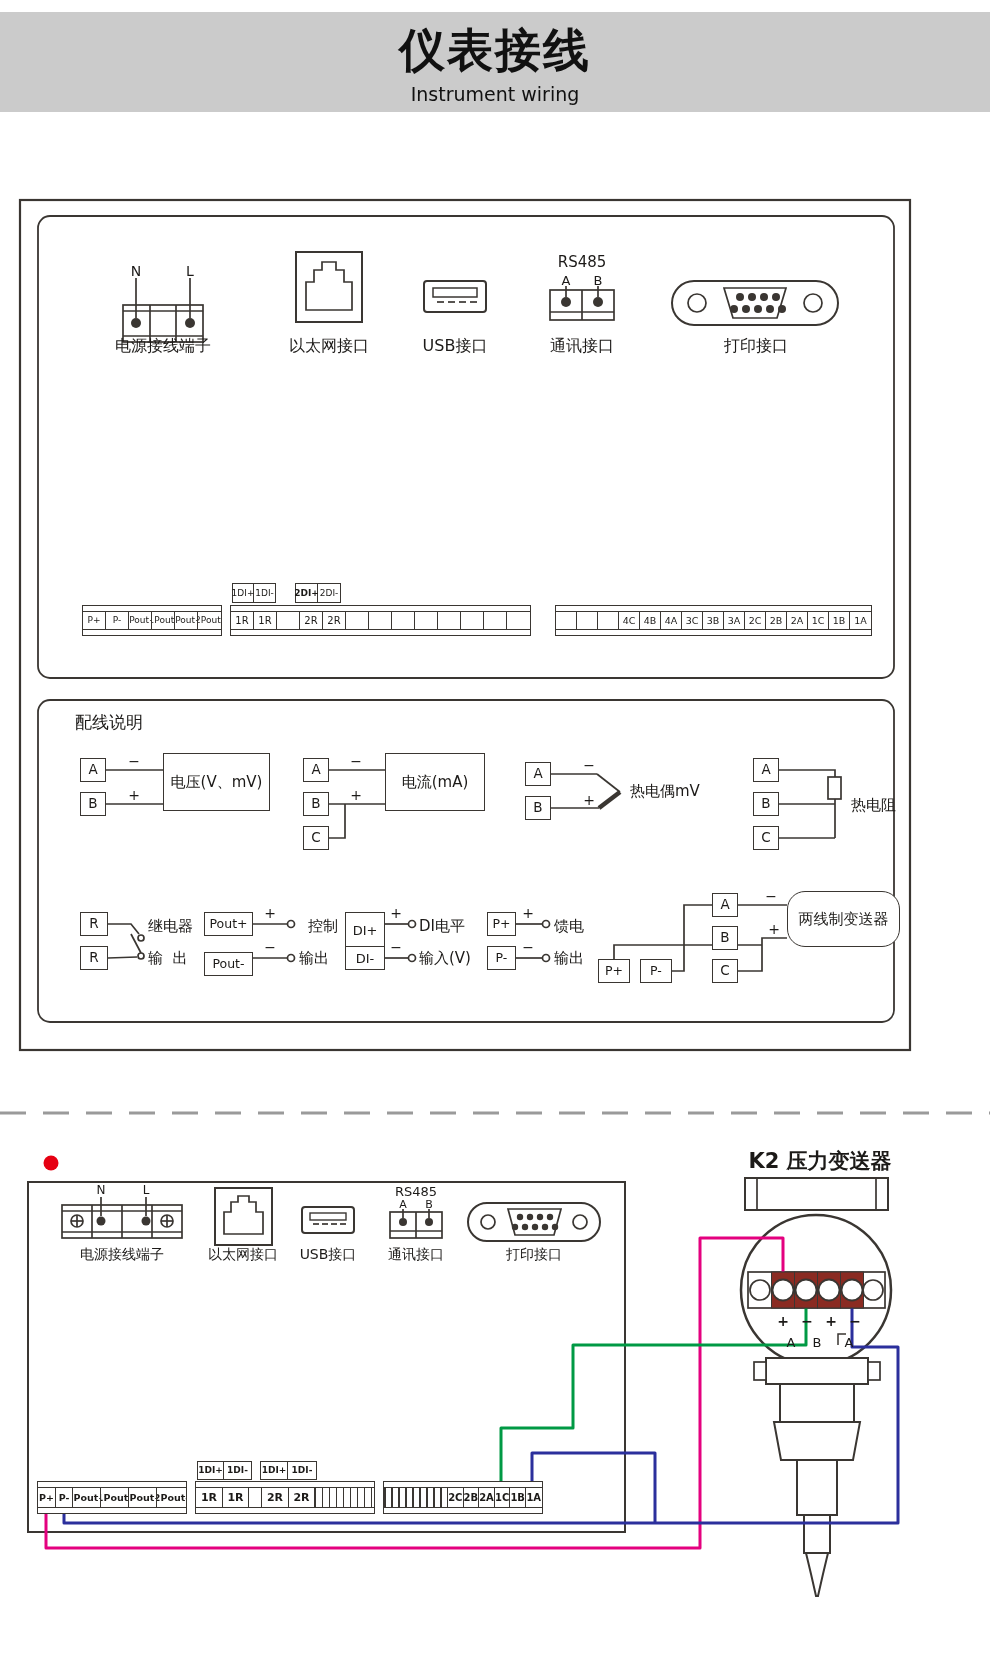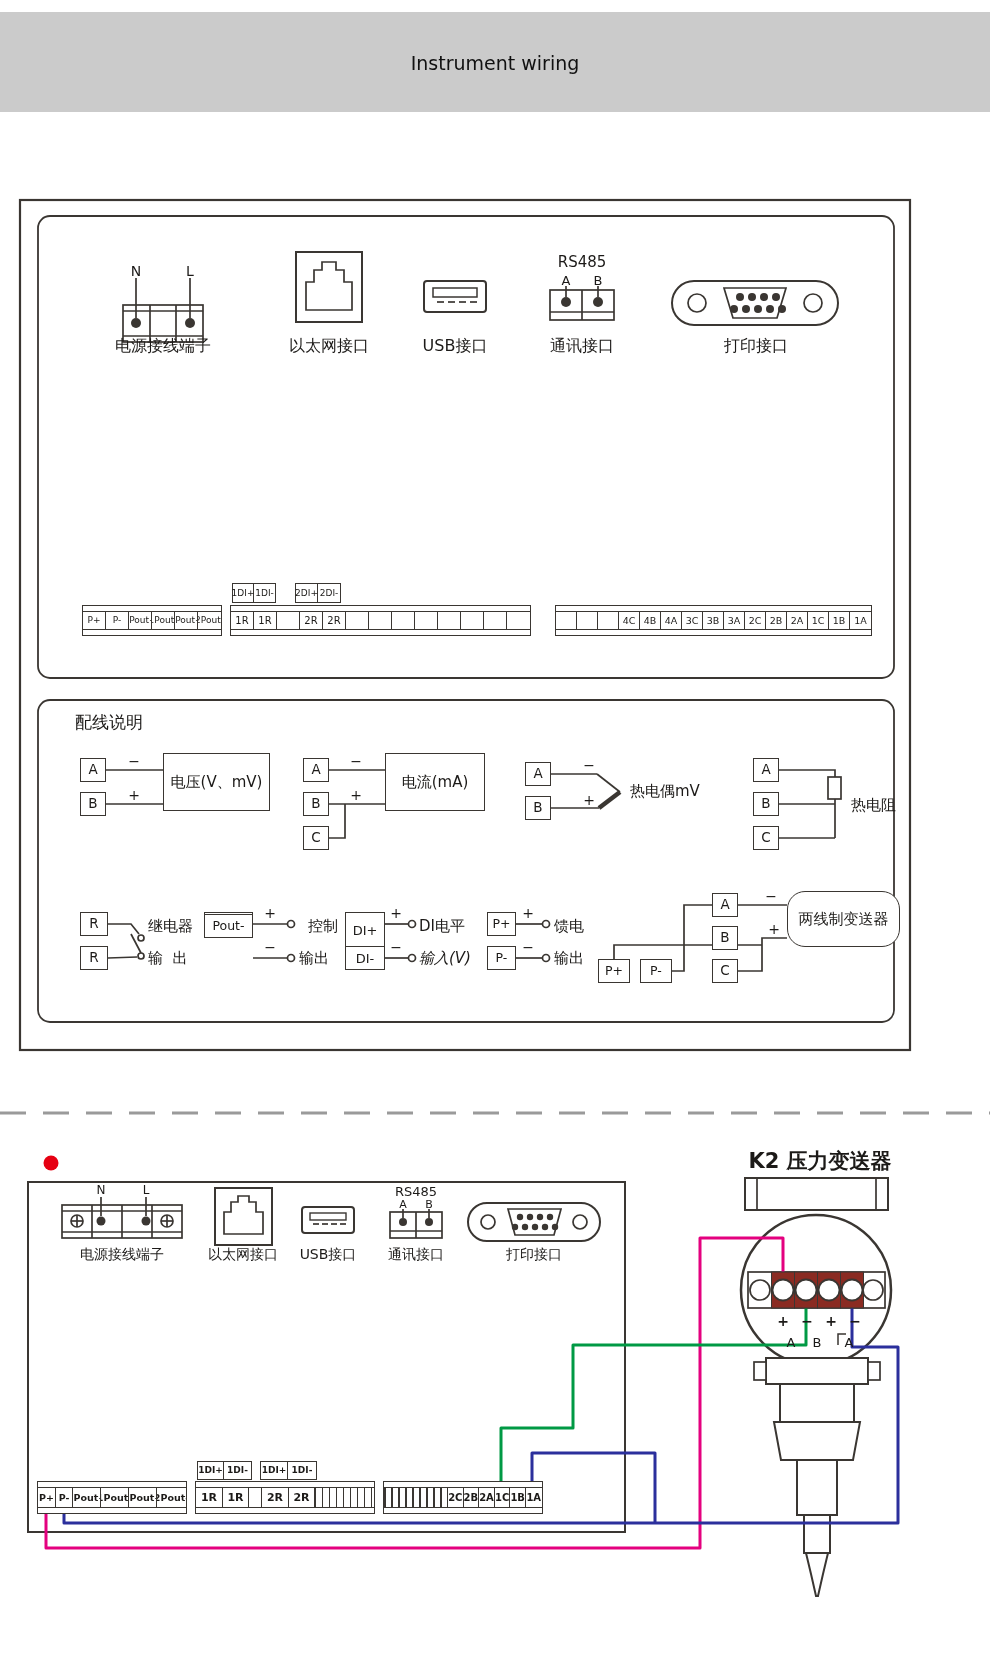--- a/index.html
+++ b/index.html
@@ -33,20 +33,21 @@
   .hatch{background:repeating-linear-gradient(90deg,#3a3632 0 1.5px,transparent 1.5px 7px);}
   .sm{font-size:7.5px;}
   .sec-title{position:absolute;z-index:3;font-size:30px;color:#121212;white-space:nowrap;}
 </style>
 </head>
 <body>
 
 <div class="page">
 
   <div class="hdr">
+    <div class="t1">仪表接线</div>
     <div class="t2">Instrument wiring</div>
   </div>
 
   <svg class="art" width="990" height="1653" viewBox="0 0 990 1653">
     <g stroke="#3a3632" fill="none" stroke-width="1.7">
 
       <g>
         <rect x="20" y="200" width="890" height="850" stroke-width="2.2"></rect>
         <rect x="38" y="216" width="856" height="462" rx="12" stroke-width="1.8"></rect>
         <rect x="38" y="700" width="856" height="322" rx="12" stroke-width="1.8"></rect>
@@ -281,21 +282,21 @@
   <div class="lbl" style="left:566px;top:280px;font-size:13px;">A</div>
   <div class="lbl" style="left:598px;top:280px;font-size:13px;">B</div>
   <div class="lbl" style="left:582px;top:346px;font-size:16px;">通讯接口</div>
   <div class="lbl" style="left:756px;top:346px;font-size:16px;">打印接口</div>
 
   <div class="tag" style="left:232px;top:583px;height:20px;">
     <div class="c" style="width:21px;">1DI+</div>
     <div class="c" style="width:21px;">1DI-</div>
   </div>
   <div class="tag" style="left:295px;top:583px;height:20px;">
-    <div class="c" style="width:22px;">2DI+</div>
+    <div class="c" style="width:22px;font-weight:bold;">2DI+</div>
     <div class="c" style="width:22px;">2DI-</div>
   </div>
 
   <div class="strip d1" style="left:82px;top:605px;">
     <div class="t"></div>
     <div class="m">
       <div class="c" style="width:23px;">P+</div>
       <div class="c" style="width:23px;">P-</div>
       <div class="c sm" style="width:23px;">1Pout+</div>
       <div class="c sm" style="width:23px;">1Pout-</div>
@@ -372,32 +373,32 @@
   <div class="tbox" style="left:753px;top:792px;width:26px;height:24px;">B</div>
   <div class="tbox" style="left:753px;top:826px;width:26px;height:24px;">C</div>
   <div class="lbl left" style="left:851px;top:805px;font-size:15px;">热电阻</div>
 
   <div class="tbox" style="left:80px;top:912px;width:28px;height:24px;">R</div>
   <div class="tbox" style="left:80px;top:946px;width:28px;height:24px;">R</div>
   <div class="lbl left" style="left:148px;top:926px;font-size:15px;">继电器</div>
   <div class="lbl left" style="left:148px;top:958px;font-size:15px;white-space:pre;">输  出</div>
 
   <div class="tbox" style="left:204px;top:912px;width:49px;height:24px;font-size:12.5px;">Pout+</div>
-  <div class="tbox" style="left:204px;top:914px;width:49px;height:24px;font-size:12.5px;">Pout-</div>
+  <div class="tbox" style="left:204px;top:952px;width:49px;height:24px;font-size:12.5px;">Pout-</div>
   <div class="lbl" style="left:270px;top:913px;font-size:14px;">+</div>
   <div class="lbl" style="left:270px;top:947px;font-size:14px;">−</div>
   <div class="lbl left" style="left:308px;top:926px;font-size:15px;">控制</div>
   <div class="lbl left" style="left:299px;top:958px;font-size:15px;">输出</div>
 
   <div class="tbox" style="left:345px;top:912px;width:40px;height:36px;font-size:13px;">DI+</div>
   <div class="tbox" style="left:345px;top:946px;width:40px;height:24px;font-size:13px;">DI-</div>
   <div class="lbl" style="left:396px;top:913px;font-size:14px;">+</div>
   <div class="lbl" style="left:396px;top:947px;font-size:14px;">−</div>
   <div class="lbl left" style="left:419px;top:926px;font-size:15px;">DI电平</div>
-  <div class="lbl left" style="left:419px;top:958px;font-size:15px;font-style:italic;">输入(V)</div>
+  <div class="lbl left" style="left:419px;top:958px;font-size:15px;">输入(V)</div>
 
   <div class="tbox" style="left:487px;top:912px;width:29px;height:24px;font-size:12.5px;">P+</div>
   <div class="tbox" style="left:487px;top:946px;width:29px;height:24px;font-size:12.5px;">P-</div>
   <div class="lbl" style="left:528px;top:913px;font-size:14px;">+</div>
   <div class="lbl" style="left:528px;top:947px;font-size:14px;">−</div>
   <div class="lbl left" style="left:554px;top:926px;font-size:15px;">馈电</div>
   <div class="lbl left" style="left:554px;top:958px;font-size:15px;">输出</div>
 
   <div class="tbox" style="left:712px;top:893px;width:26px;height:24px;">A</div>
   <div class="tbox" style="left:712px;top:926px;width:26px;height:24px;">B</div>

